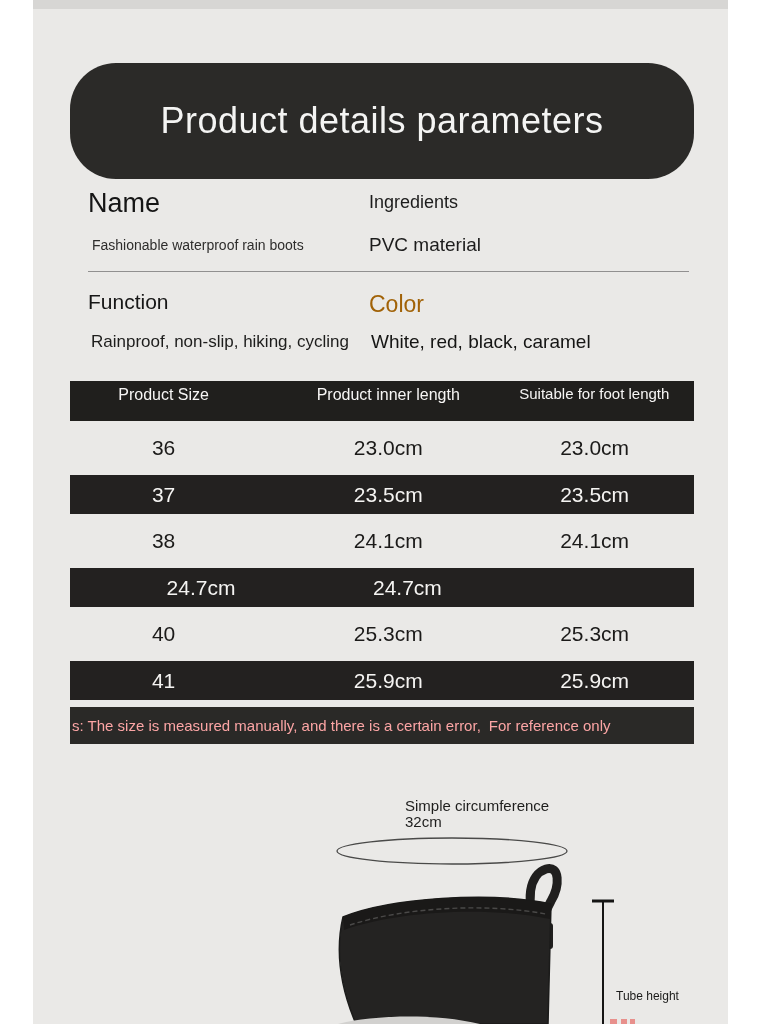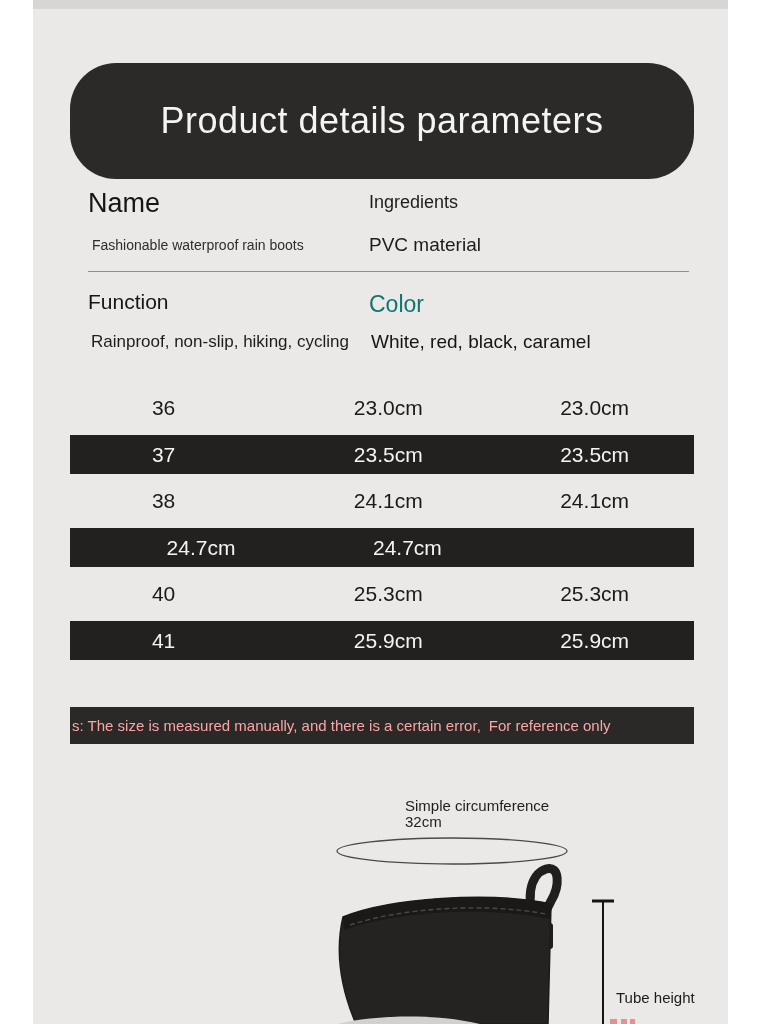--- a/index.html
+++ b/index.html
@@ -38,21 +38,21 @@
     font-weight: 400;
     letter-spacing: 0.5px;
   }
 
   .lbl-name      { left: 88px;  top: 188px; font-size: 27px; font-weight: 500; color: #151515; }
   .val-name      { left: 92px;  top: 237px; font-size: 14px; color: #2e2d2c; }
   .lbl-ing       { left: 369px; top: 192px; font-size: 18px; font-weight: 500; color: #1c1c1c; }
   .val-ing       { left: 369px; top: 234px; font-size: 19px; color: #1c1c1c; }
   .divider       { left: 88px;  top: 271px; width: 601px; height: 1px; background: #919090; }
   .lbl-func      { left: 88px;  top: 290px; font-size: 21px; font-weight: 500; color: #161616; }
-  .lbl-color     { left: 369px; top: 291px; font-size: 23px; font-weight: 500; color: #0f766e; }
+  .lbl-color     { left: 369px; top: 291px; font-size: 23px; font-weight: 500; color: #a16207; }
   .val-func      { left: 91px;  top: 332px; font-size: 17px; color: #1d1d1c; }
   .val-color     { left: 371px; top: 331px; font-size: 19px; color: #151514; }
 
   .size-table {
     left: 70px; top: 381px;
     width: 624px;
   }
   .thead {
     display: flex;
     background: #201f1d;
@@ -90,21 +90,21 @@
 
   .diagram-svg { left: 280px; top: 760px; }
 
   .circ-label {
     left: 405px; top: 798px;
     font-size: 15px; line-height: 16px;
     color: #1e1e1d;
   }
   .tube-label {
     left: 616px; top: 989px;
-    font-size: 15px;
+    font-size: 12px;
     color: #1b1b1a;
   }
 </style>
 </head>
 <body>
 
 <div class="page">
   <div class="panel"></div>
   <div class="abs top-strip"></div>
 
@@ -116,20 +116,25 @@
   <div class="abs val-name">Fashionable waterproof rain boots</div>
   <div class="abs lbl-ing">Ingredients</div>
   <div class="abs val-ing">PVC material</div>
   <div class="abs divider"></div>
   <div class="abs lbl-func">Function</div>
   <div class="abs lbl-color">Color</div>
   <div class="abs val-func">Rainproof, non-slip, hiking, cycling</div>
   <div class="abs val-color">White, red, black, caramel</div>
 
   <div class="abs size-table">
+    <div class="thead">
+      <div class="c1">Product Size</div>
+      <div class="c2">Product inner length</div>
+      <div class="c3">Suitable for foot length</div>
+    </div>
     <div class="trow light">
       <div class="c1">36</div>
       <div class="c2">23.0cm</div>
       <div class="c3">23.0cm</div>
     </div>
     <div class="trow dark">
       <div class="c1">37</div>
       <div class="c2">23.5cm</div>
       <div class="c3">23.5cm</div>
     </div>

